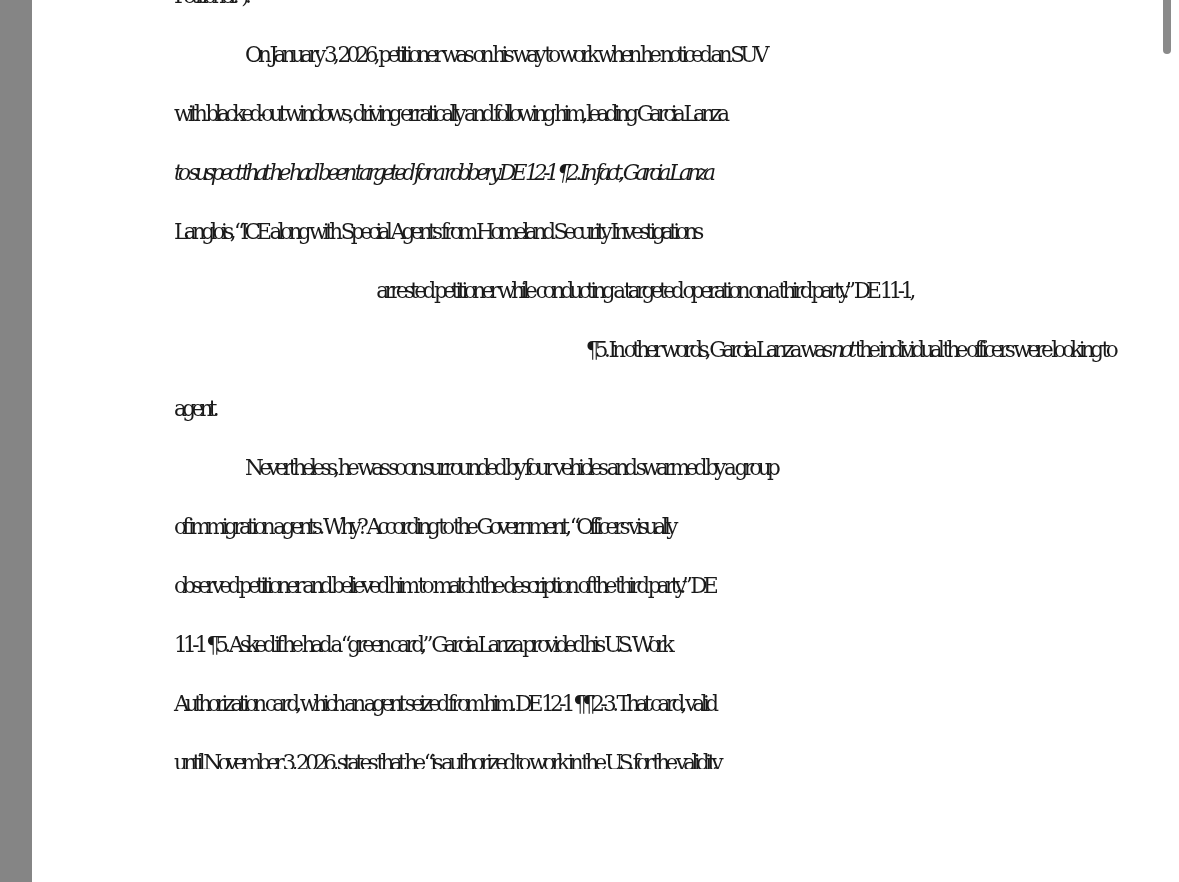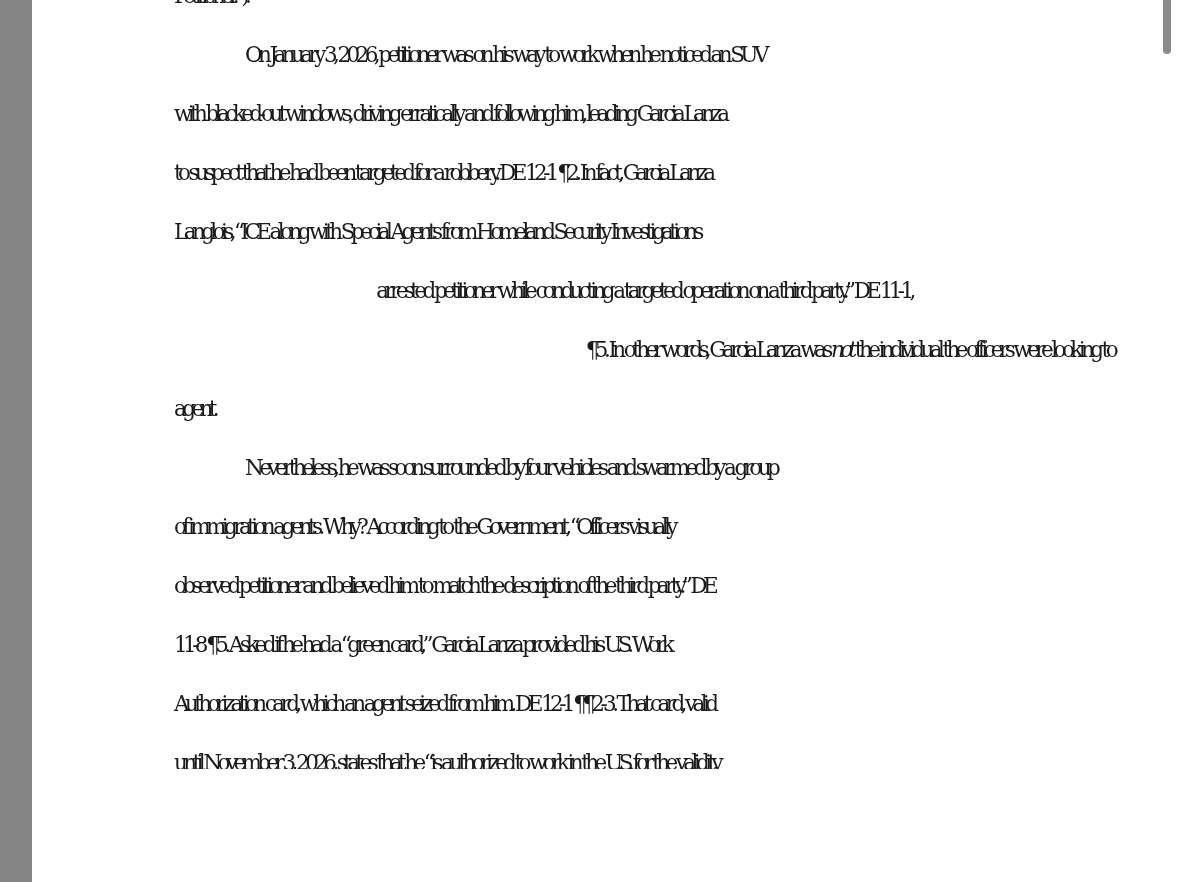--- a/index.html
+++ b/index.html
@@ -70,27 +70,27 @@
 </head>
 <body>
 
 <div class="viewer">
   <div class="left-gutter"></div>
   <div class="page">
     <div class="text">
       <span class="line" style="letter-spacing: -4.6px;">Petitioner.”).</span>
       <span class="line indent" style="letter-spacing: -4.6px;">On January 3, 2026, petitioner was on his way to work when he noticed an SUV</span>
       <span class="line" style="letter-spacing: -4.6px;">with blacked-out windows, driving erratically and following him, leading Garcia Lanza</span>
-      <span class="line" style="letter-spacing: -4.6px;">to suspect that he had been targeted for a robbery. DE 12-1 ¶2.  In fact, Garcia Lanza</span>
+      <span class="line" style="letter-spacing: -4.6px; font-style: italic;">to suspect that he had been targeted for a robbery. DE 12-1 ¶2.  In fact, Garcia Lanza</span>
       <span class="line" style="letter-spacing: -4.6px;">Langlois, “ICE along with Special Agents from Homeland Security Investigations</span>
       <span class="line" style="letter-spacing: -4.6px; text-align: center;">arrested petitioner while conducting a targeted operation on a third party.”  DE 11-1,</span>
       <span class="line" style="letter-spacing: -4.6px; text-align: right;"><span>¶5.  In other words, Garcia Lanza was </span><em>not</em><span> the individual the officers were looking to</span></span>
       <span class="line" style="letter-spacing: -4.6px;">agent.</span>
       <span class="line indent" style="letter-spacing: -4.6px;">Nevertheless, he was soon surrounded by four vehicles and swarmed by a group</span>
       <span class="line" style="letter-spacing: -4.6px;">of immigration agents.  Why?  According to the Government, “Officers visually</span>
       <span class="line" style="letter-spacing: -4.6px;">observed petitioner and believed him to match the description of the third party.”  DE</span>
-      <span class="line" style="letter-spacing: -4.6px;">11-8 ¶5.  Asked if he had a “green card,” Garcia Lanza provided his U.S. Work</span>
+      <span class="line" style="letter-spacing: -4.6px;">11-1 ¶5.  Asked if he had a “green card,” Garcia Lanza provided his U.S. Work</span>
       <span class="line" style="letter-spacing: -4.6px;">Authorization card, which an agent seized from him.  DE 12-1 ¶¶2-3.  That card, valid</span>
       <span class="line" style="letter-spacing: -4.6px;">until November 3, 2026, states that he “is authorized to work in the U.S. for the validity</span>
     </div>
   </div>
   <div class="scrollbar-thumb"></div>
 </div>
 
 </body></html>

